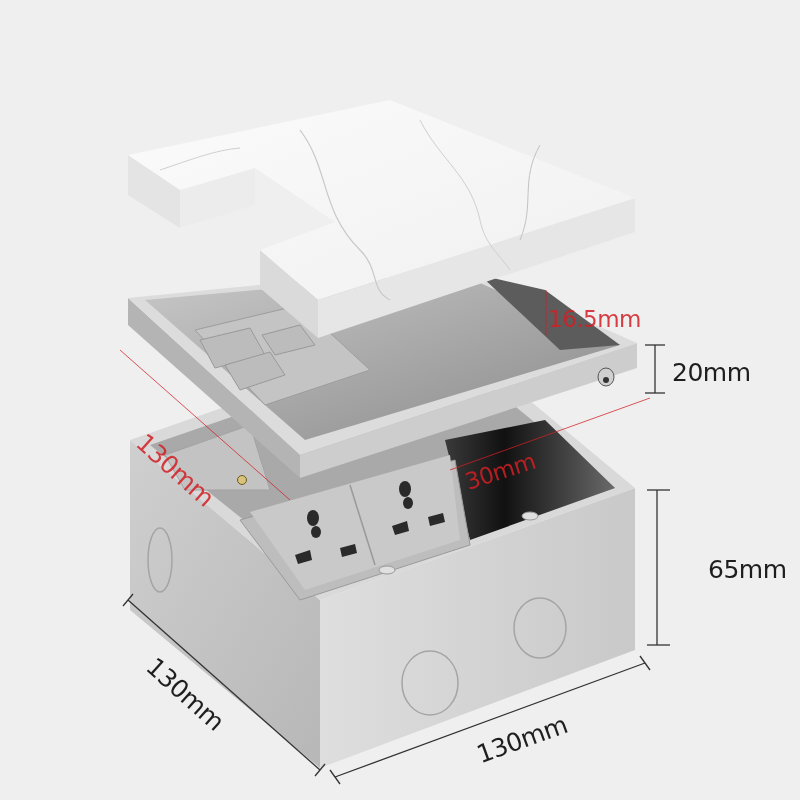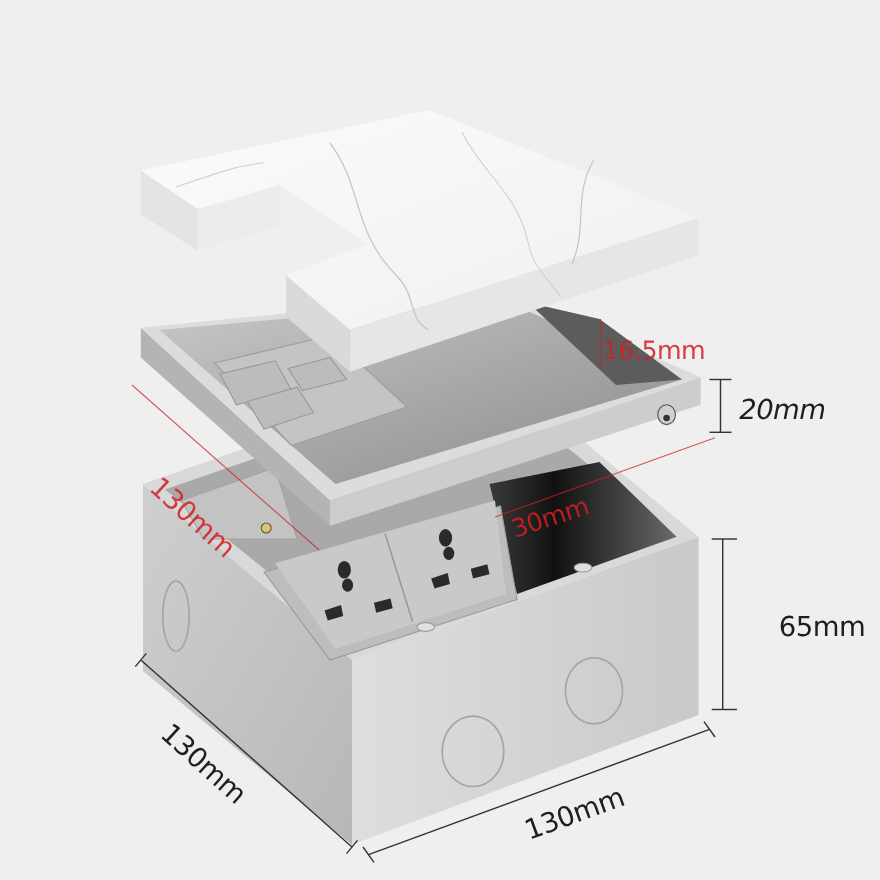--- a/index.html
+++ b/index.html
@@ -152,21 +152,21 @@
       <line x1="120" y1="350" x2="290" y2="500"></line>
 
       <line x1="450" y1="470" x2="650" y2="398"></line>
 
       <line x1="546" y1="290" x2="546" y2="335"></line>
     </g>
   </svg>
 
   <span class="dim-label red" style="left:548px; top:306px; font-size:23px;">16.5mm</span>
 
-  <span class="dim-label" style="left:672px; top:358px;font-style:italic;">20mm</span>
+  <span class="dim-label" style="left:672px; top:358px;">20mm</span>
 
   <span class="dim-label red" style="left:150px; top:428px; transform:rotate(42deg); transform-origin:left top;">130mm</span>
 
   <span class="dim-label red" style="left:462px; top:470px; font-size:23px; transform:rotate(-18deg); transform-origin:left top;">30mm</span>
 
   <span class="dim-label" style="left:672px; top:555px;margin-left:36px;">65mm</span>
 
   <span class="dim-label" style="left:160px; top:652px; transform:rotate(42deg); transform-origin:left top;">130mm</span>
 
   <span class="dim-label" style="left:473px; top:742px; transform:rotate(-20deg); transform-origin:left top;">130mm</span>

